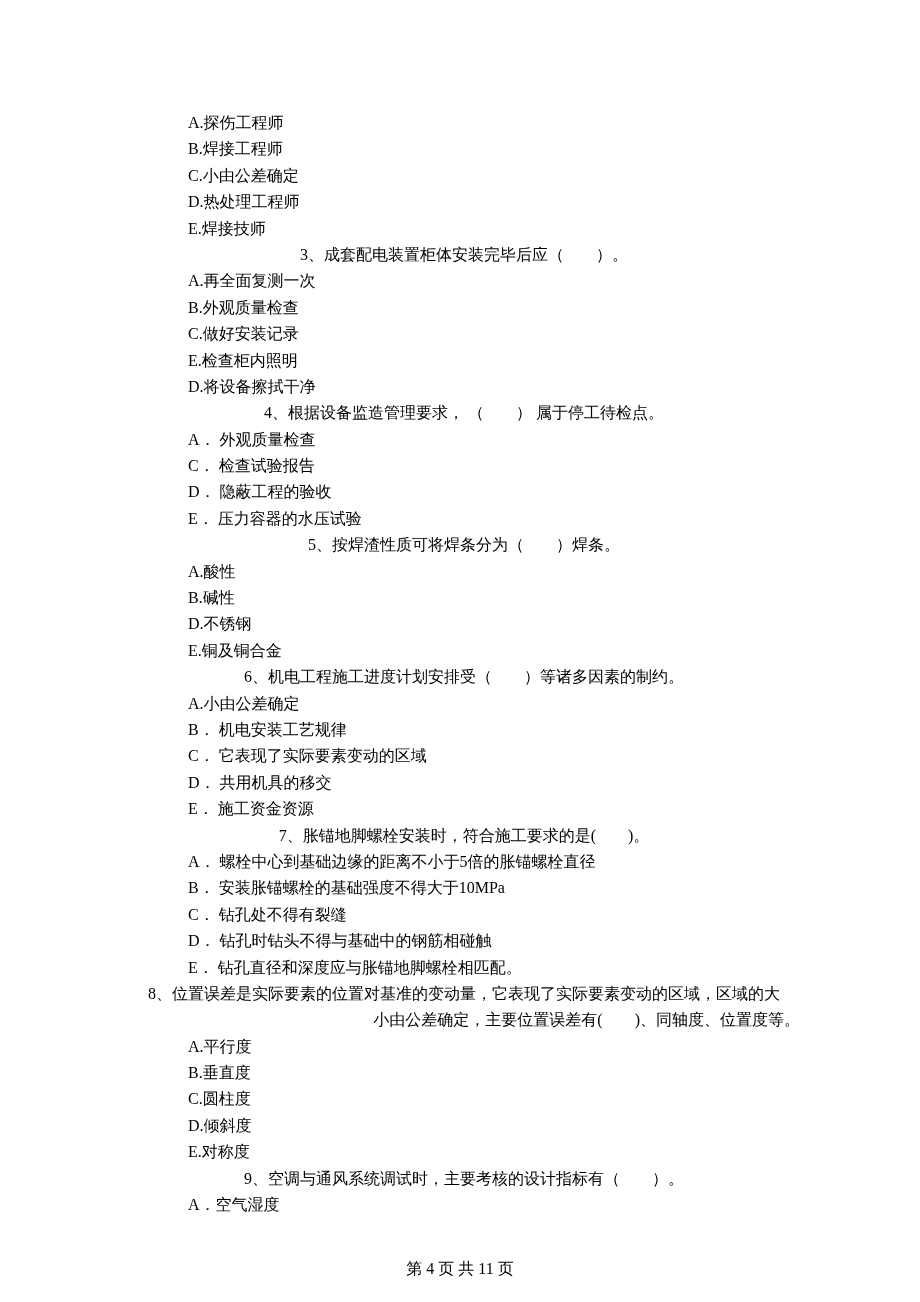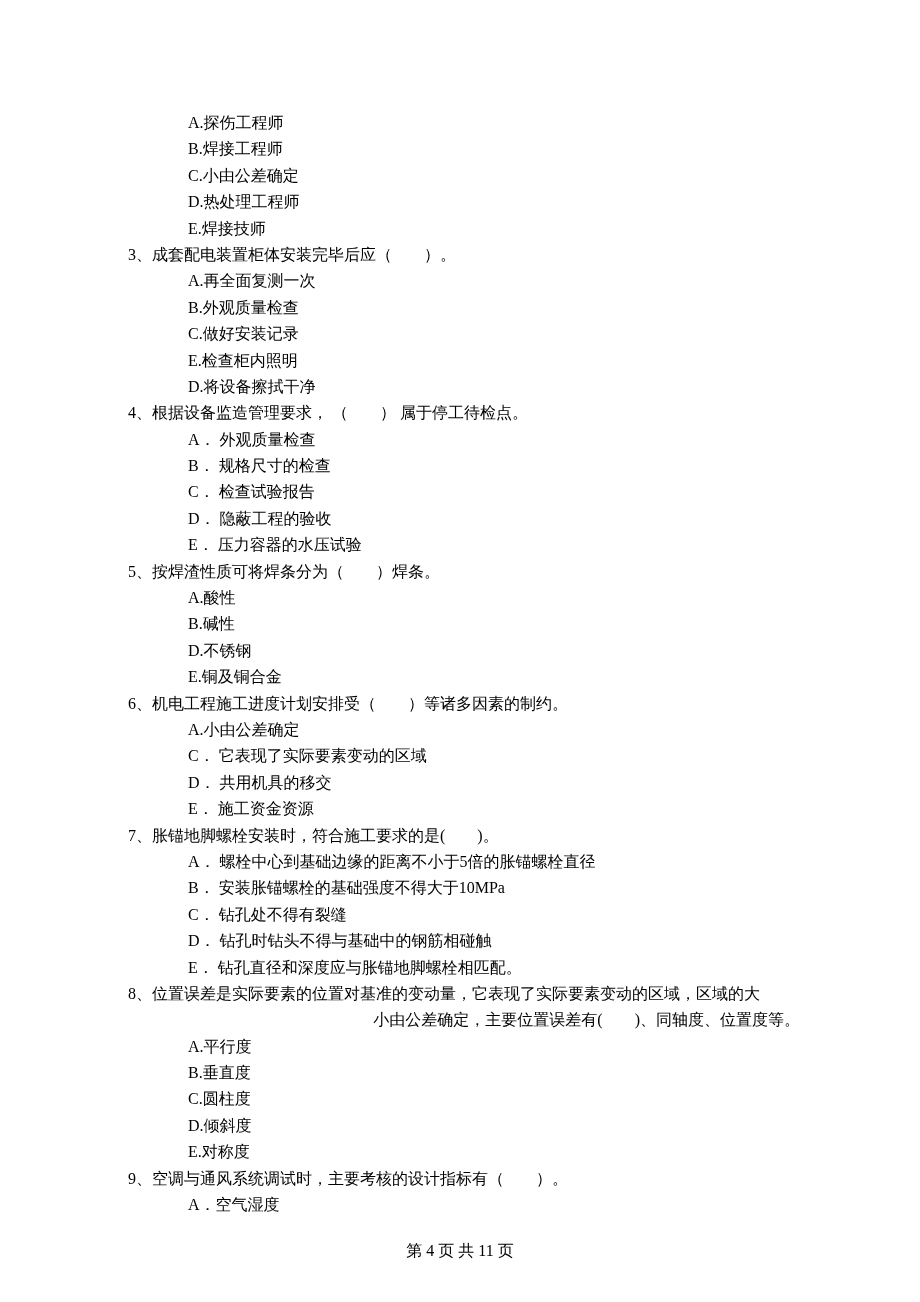--- a/index.html
+++ b/index.html
@@ -18,28 +18,29 @@
     padding: 110px 120px 60px 120px;
     box-sizing: border-box;
     position: relative;
   }
   .option-line {
     padding-left: 68px;
     white-space: nowrap;
   }
   .question-line {
     padding-left: 8px;
+    text-align: center;
   }
   .continuation-line {
     padding-left: 8px;
     text-align: right;
   }
   .footer {
     position: absolute;
-    bottom: 38px;
+    bottom: 20px;
     left: 0;
     width: 100%;
     text-align: center;
     font-size: 16px;
   }
 </style>
 </head>
 <body>
 
 <div class="page">
@@ -52,33 +53,33 @@
 
   <div class="question-line">3、成套配电装置柜体安装完毕后应（　　）。</div>
   <div class="option-line">A.再全面复测一次</div>
   <div class="option-line">B.外观质量检查</div>
   <div class="option-line">C.做好安装记录</div>
   <div class="option-line">E.检查柜内照明</div>
   <div class="option-line">D.将设备擦拭干净</div>
 
   <div class="question-line">4、根据设备监造管理要求，  （　　）  属于停工待检点。</div>
   <div class="option-line">A． 外观质量检查</div>
-  <div class="option-line">B． 规格尺寸的检查</div>
   <div class="option-line">C． 检查试验报告</div>
   <div class="option-line">D． 隐蔽工程的验收</div>
   <div class="option-line">E． 压力容器的水压试验</div>
 
   <div class="question-line">5、按焊渣性质可将焊条分为（　　）焊条。</div>
   <div class="option-line">A.酸性</div>
   <div class="option-line">B.碱性</div>
   <div class="option-line">D.不锈钢</div>
   <div class="option-line">E.铜及铜合金</div>
 
   <div class="question-line">6、机电工程施工进度计划安排受（　　）等诸多因素的制约。</div>
   <div class="option-line">A.小由公差确定</div>
+  <div class="option-line">B． 机电安装工艺规律</div>
   <div class="option-line">C． 它表现了实际要素变动的区域</div>
   <div class="option-line">D． 共用机具的移交</div>
   <div class="option-line">E． 施工资金资源</div>
 
   <div class="question-line">7、胀锚地脚螺栓安装时，符合施工要求的是(　　)。</div>
   <div class="option-line">A． 螺栓中心到基础边缘的距离不小于5倍的胀锚螺栓直径</div>
   <div class="option-line">B． 安装胀锚螺栓的基础强度不得大于10MPa</div>
   <div class="option-line">C． 钻孔处不得有裂缝</div>
   <div class="option-line">D． 钻孔时钻头不得与基础中的钢筋相碰触</div>
   <div class="option-line">E． 钻孔直径和深度应与胀锚地脚螺栓相匹配。</div>

